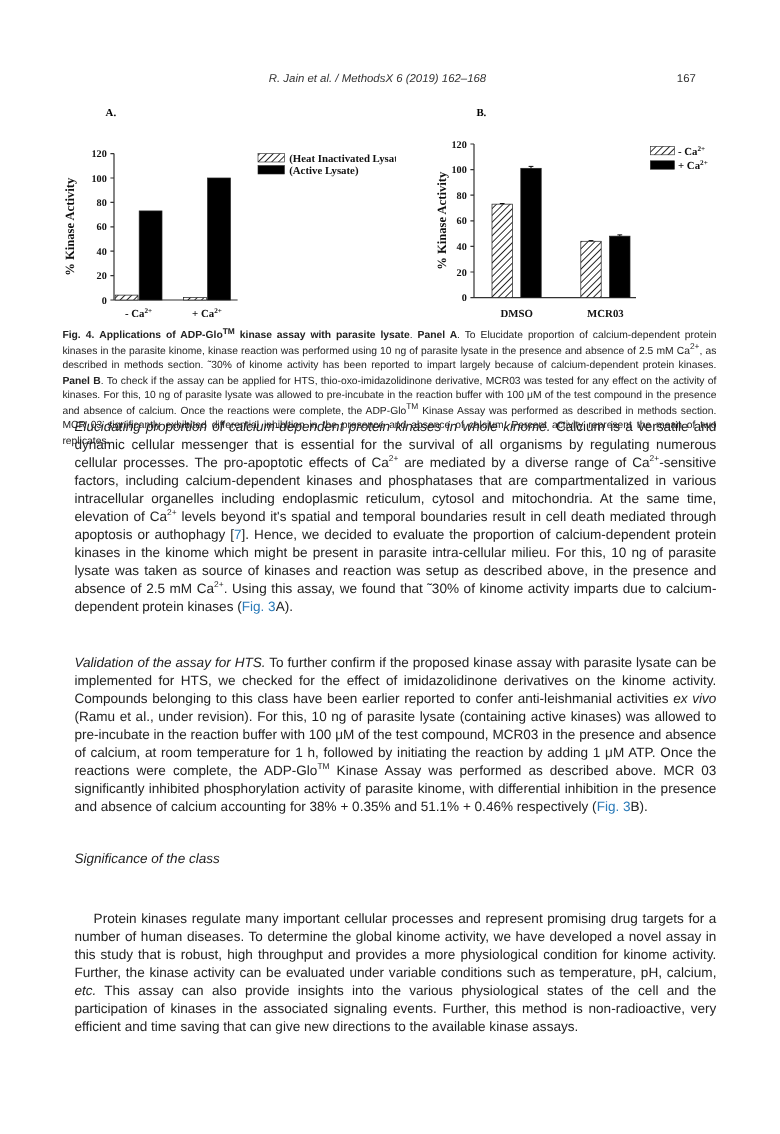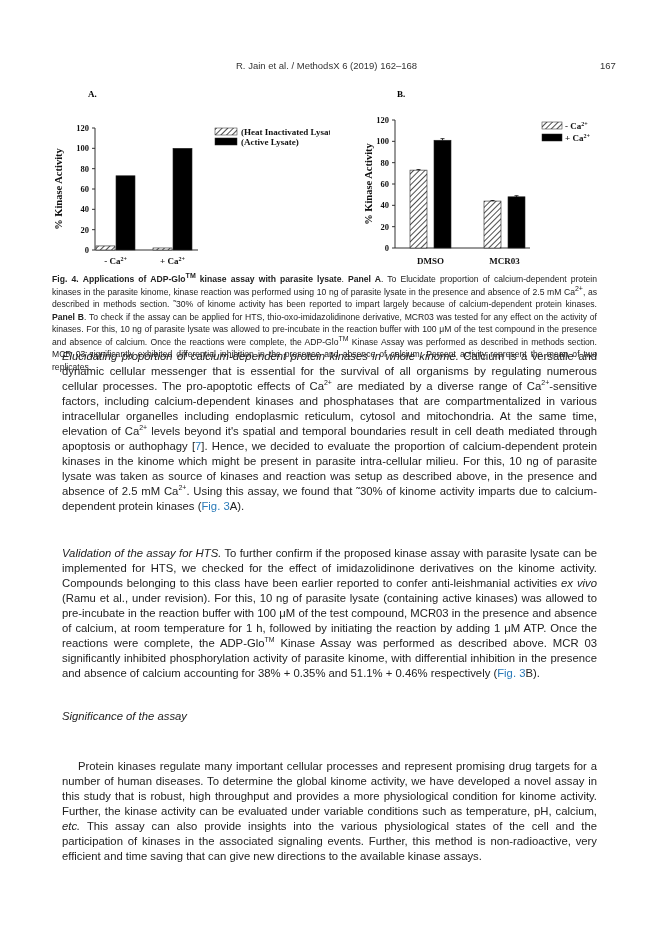--- a/index.html
+++ b/index.html
@@ -1,18 +1,18 @@
 <!DOCTYPE html>
 <html><head>
 <meta charset="utf-8">
 <style>
   html, body { margin: 0; padding: 0; background: #ffffff; }
   body { width: 650px; height: 945px; position: relative; overflow: hidden; font-family: "DejaVu Serif", serif; color: #1a1a1a; }
-  .header-left { position: absolute; left: 236px; top: 60px; font-family: "Liberation Sans", sans-serif; font-size: 9.5px; color: #333; }
-  .header-right { position: absolute; left: 600px; top: 60px; font-family: "Liberation Sans", sans-serif; font-size: 9.5px; color: #333; }
+  .header-left { position: absolute; left: 224px; top: 60px; font-family: "Liberation Sans", sans-serif; font-style: italic; font-size: 9.5px; color: #333; }
+  .header-right { position: absolute; left: 564px; top: 60px; font-family: "Liberation Sans", sans-serif; font-size: 9.5px; color: #333; }
   svg.chart { position: absolute; top: 78px; }
   .caption { position: absolute; left: 52px; top: 273px; width: 545px; font-family: "Liberation Sans", sans-serif; font-size: 8.6px; line-height: 12.5px; text-align: justify; color: #222; }
   .caption b { font-weight: bold; }
   .body-para { position: absolute; left: 62px; width: 535px; font-family: "Liberation Sans", sans-serif; font-size: 11.3px; line-height: 15px; text-align: justify; color: #222; }
   .body-para i { font-style: italic; }
   .link { color: #2a7ab8; }
   sup { font-size: 7px; line-height: 0; vertical-align: super; }
   .heading-it { position: absolute; left: 62px; font-family: "Liberation Sans", sans-serif; font-style: italic; font-size: 11.3px; color: #222; }
   .indent { text-indent: 16px; }
 </style>
@@ -114,17 +114,17 @@
 </div>
 
 <div class="body-para" style="top:349px;">
   <i>Elucidating proportion of calcium-dependent protein kinases in whole kinome.</i><span>   Calcium is a versatile and dynamic cellular messenger that is essential for the survival of all organisms by regulating numerous cellular processes. The pro-apoptotic effects of Ca</span><sup>2+</sup><span> are mediated by a diverse range of Ca</span><sup>2+</sup><span>-sensitive factors, including calcium-dependent kinases and phosphatases that are compartmentalized in various intracellular organelles including endoplasmic reticulum, cytosol and mitochondria. At the same time, elevation of Ca</span><sup>2+</sup><span> levels beyond it's spatial and temporal boundaries result in cell death mediated through apoptosis or authophagy [</span><span class="link">7</span><span>]. Hence, we decided to evaluate the proportion of calcium-dependent protein kinases in the kinome which might be present in parasite intra-cellular milieu. For this, 10 ng of parasite lysate was taken as source of kinases and reaction was setup as described above, in the presence and absence of 2.5 mM Ca</span><sup>2+</sup><span>. Using this assay, we found that ˜30% of kinome activity imparts due to calcium-dependent protein kinases (</span><span class="link">Fig. 3</span><span>A).</span>
 </div>
 
 <div class="body-para" style="top:546px;">
   <i>Validation of the assay for HTS.</i><span>   To further confirm if the proposed kinase assay with parasite lysate can be implemented for HTS, we checked for the effect of imidazolidinone derivatives on the kinome activity. Compounds belonging to this class have been earlier reported to confer anti-leishmanial activities </span><i>ex vivo</i><span> (Ramu et al., under revision). For this, 10 ng of parasite lysate (containing active kinases) was allowed to pre-incubate in the reaction buffer with 100 μM of the test compound, MCR03 in the presence and absence of calcium, at room temperature for 1 h, followed by initiating the reaction by adding 1 μM ATP. Once the reactions were complete, the ADP-Glo</span><sup>TM</sup><span> Kinase Assay was performed as described above. MCR 03 significantly inhibited phosphorylation activity of parasite kinome, with differential inhibition in the presence and absence of calcium accounting for 38% + 0.35% and 51.1% + 0.46% respectively (</span><span class="link">Fig. 3</span><span>B).</span>
 </div>
 
-<div class="heading-it" style="top:710px;">Significance of the assay</div>
+<div class="heading-it" style="top:710px;">Significance of the class</div>
 
 <div class="body-para indent" style="top:759px;">
   <span>Protein kinases regulate many important cellular processes and represent promising drug targets for a number of human diseases. To determine the global kinome activity, we have developed a novel assay in this study that is robust, high throughput and provides a more physiological condition for kinome activity. Further, the kinase activity can be evaluated under variable conditions such as temperature, pH, calcium, </span><i>etc.</i><span> This assay can also provide insights into the various physiological states of the cell and the participation of kinases in the associated signaling events. Further, this method is non-radioactive, very efficient and time saving that can give new directions to the available kinase assays.</span>
 </div>
 
 </body></html>

